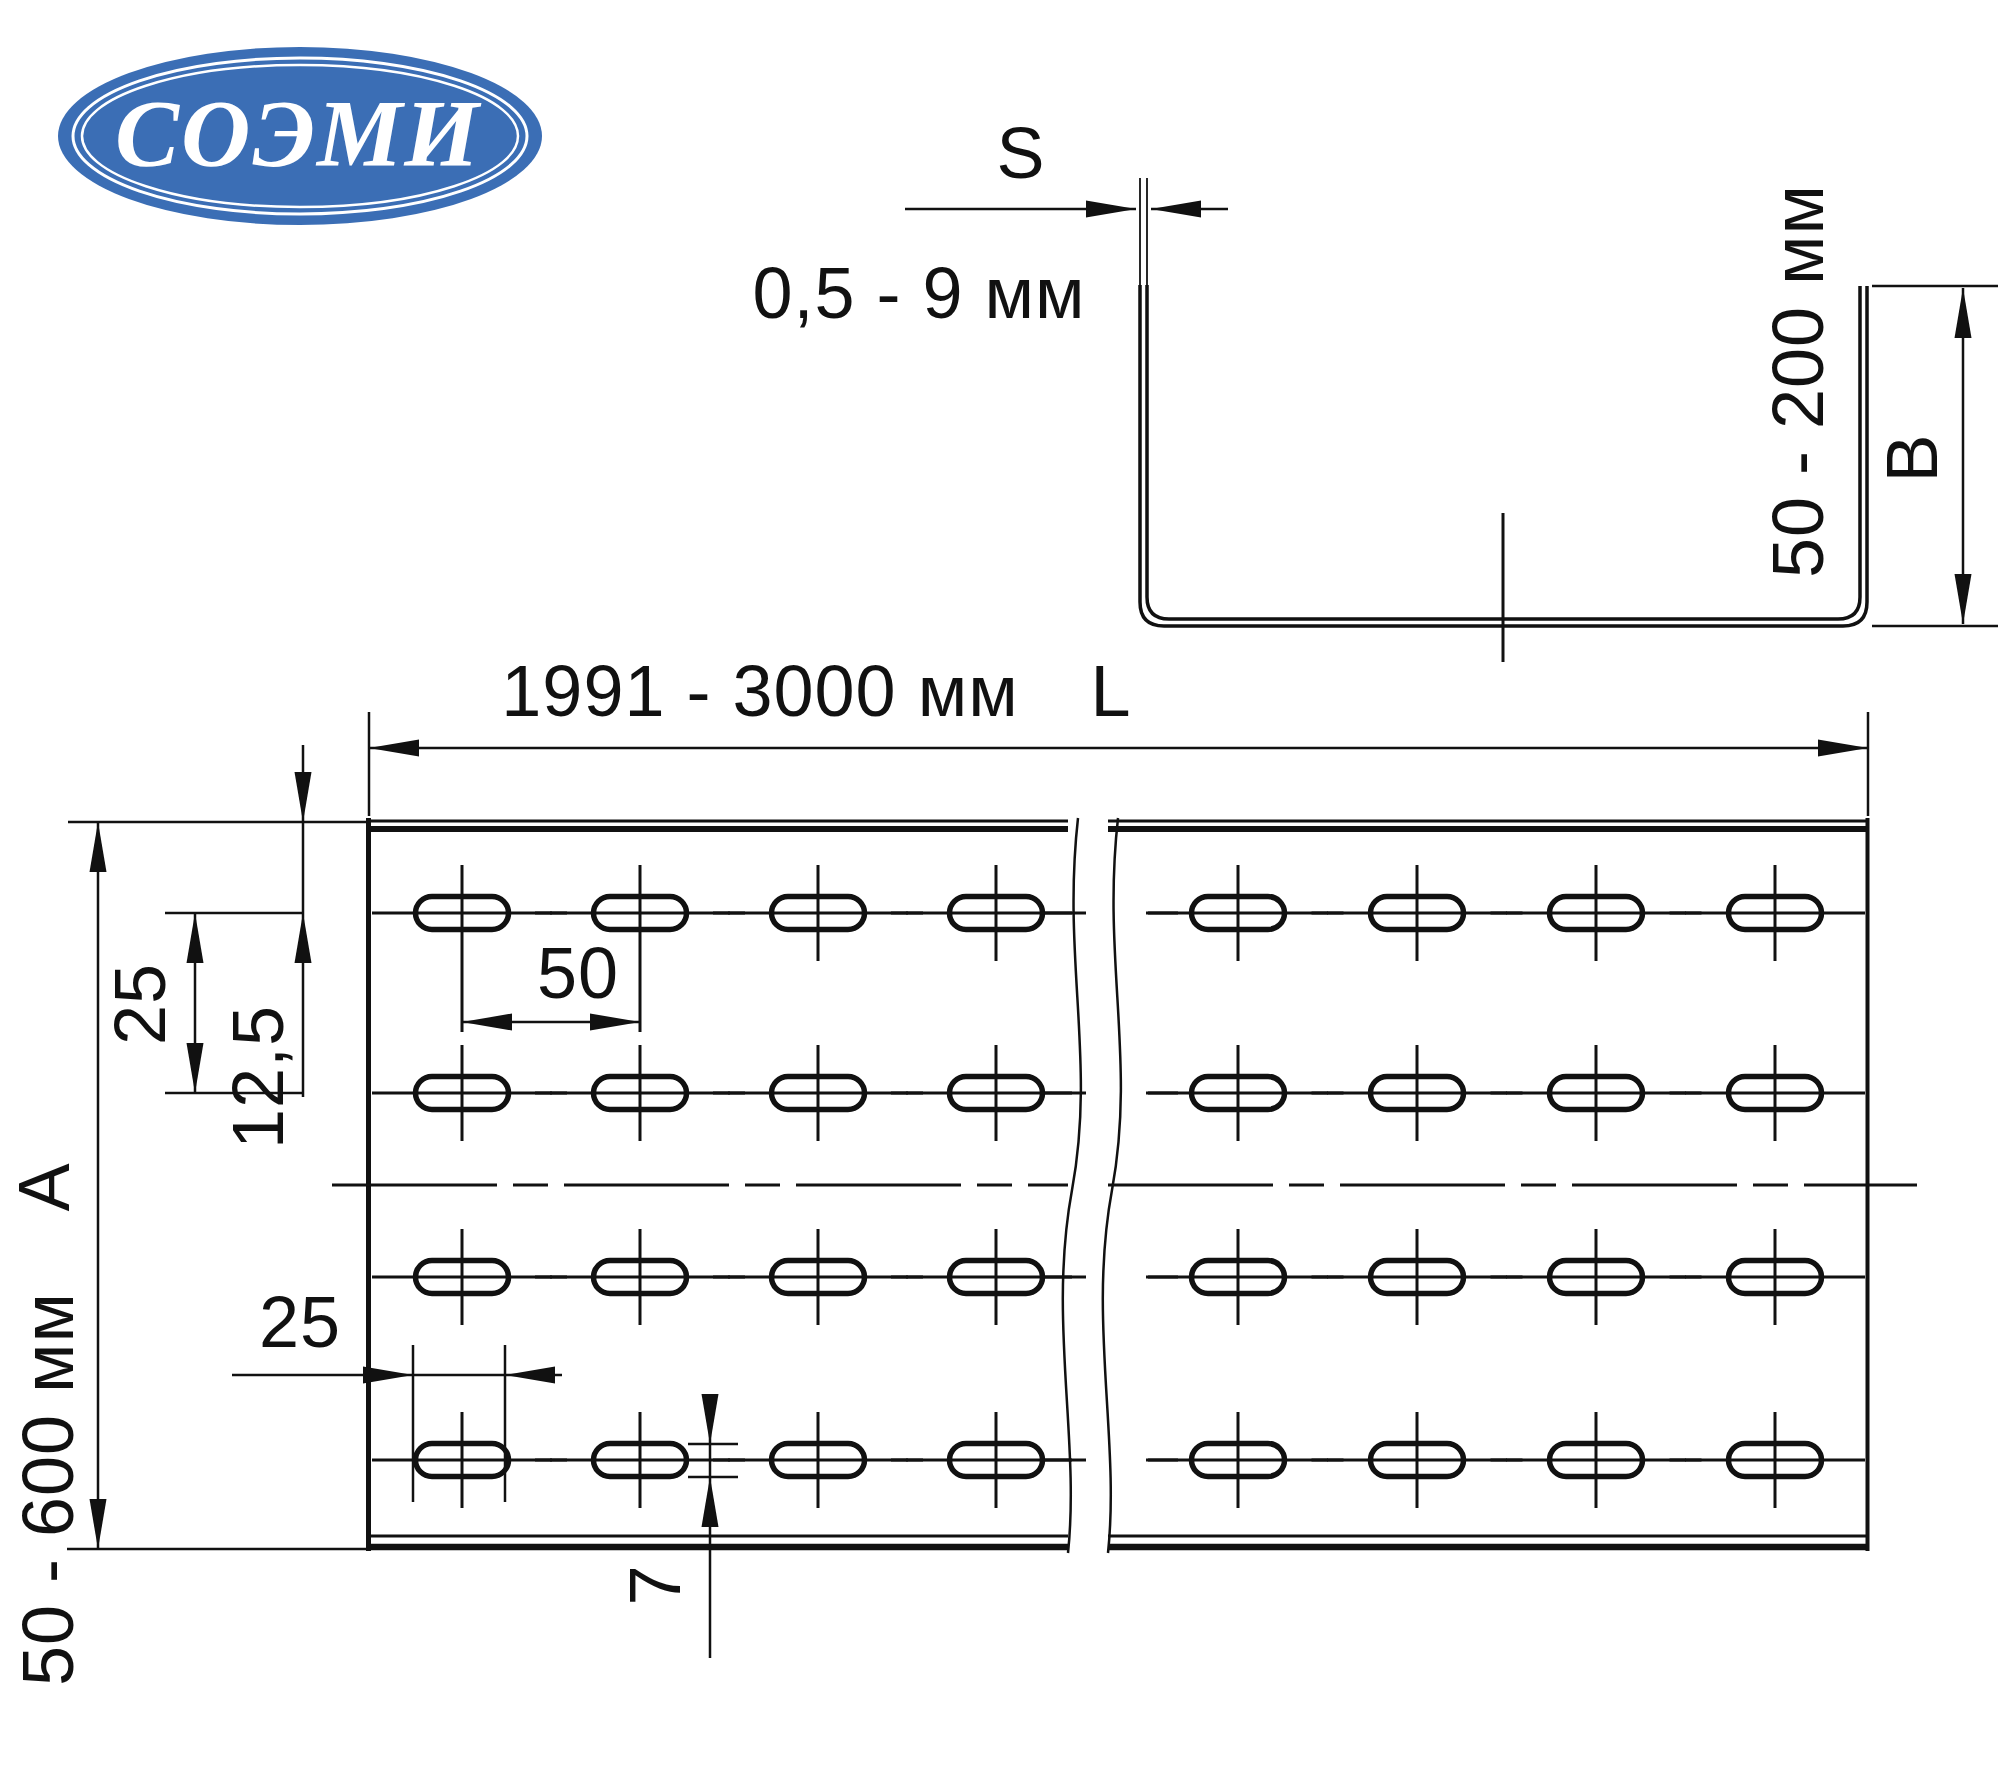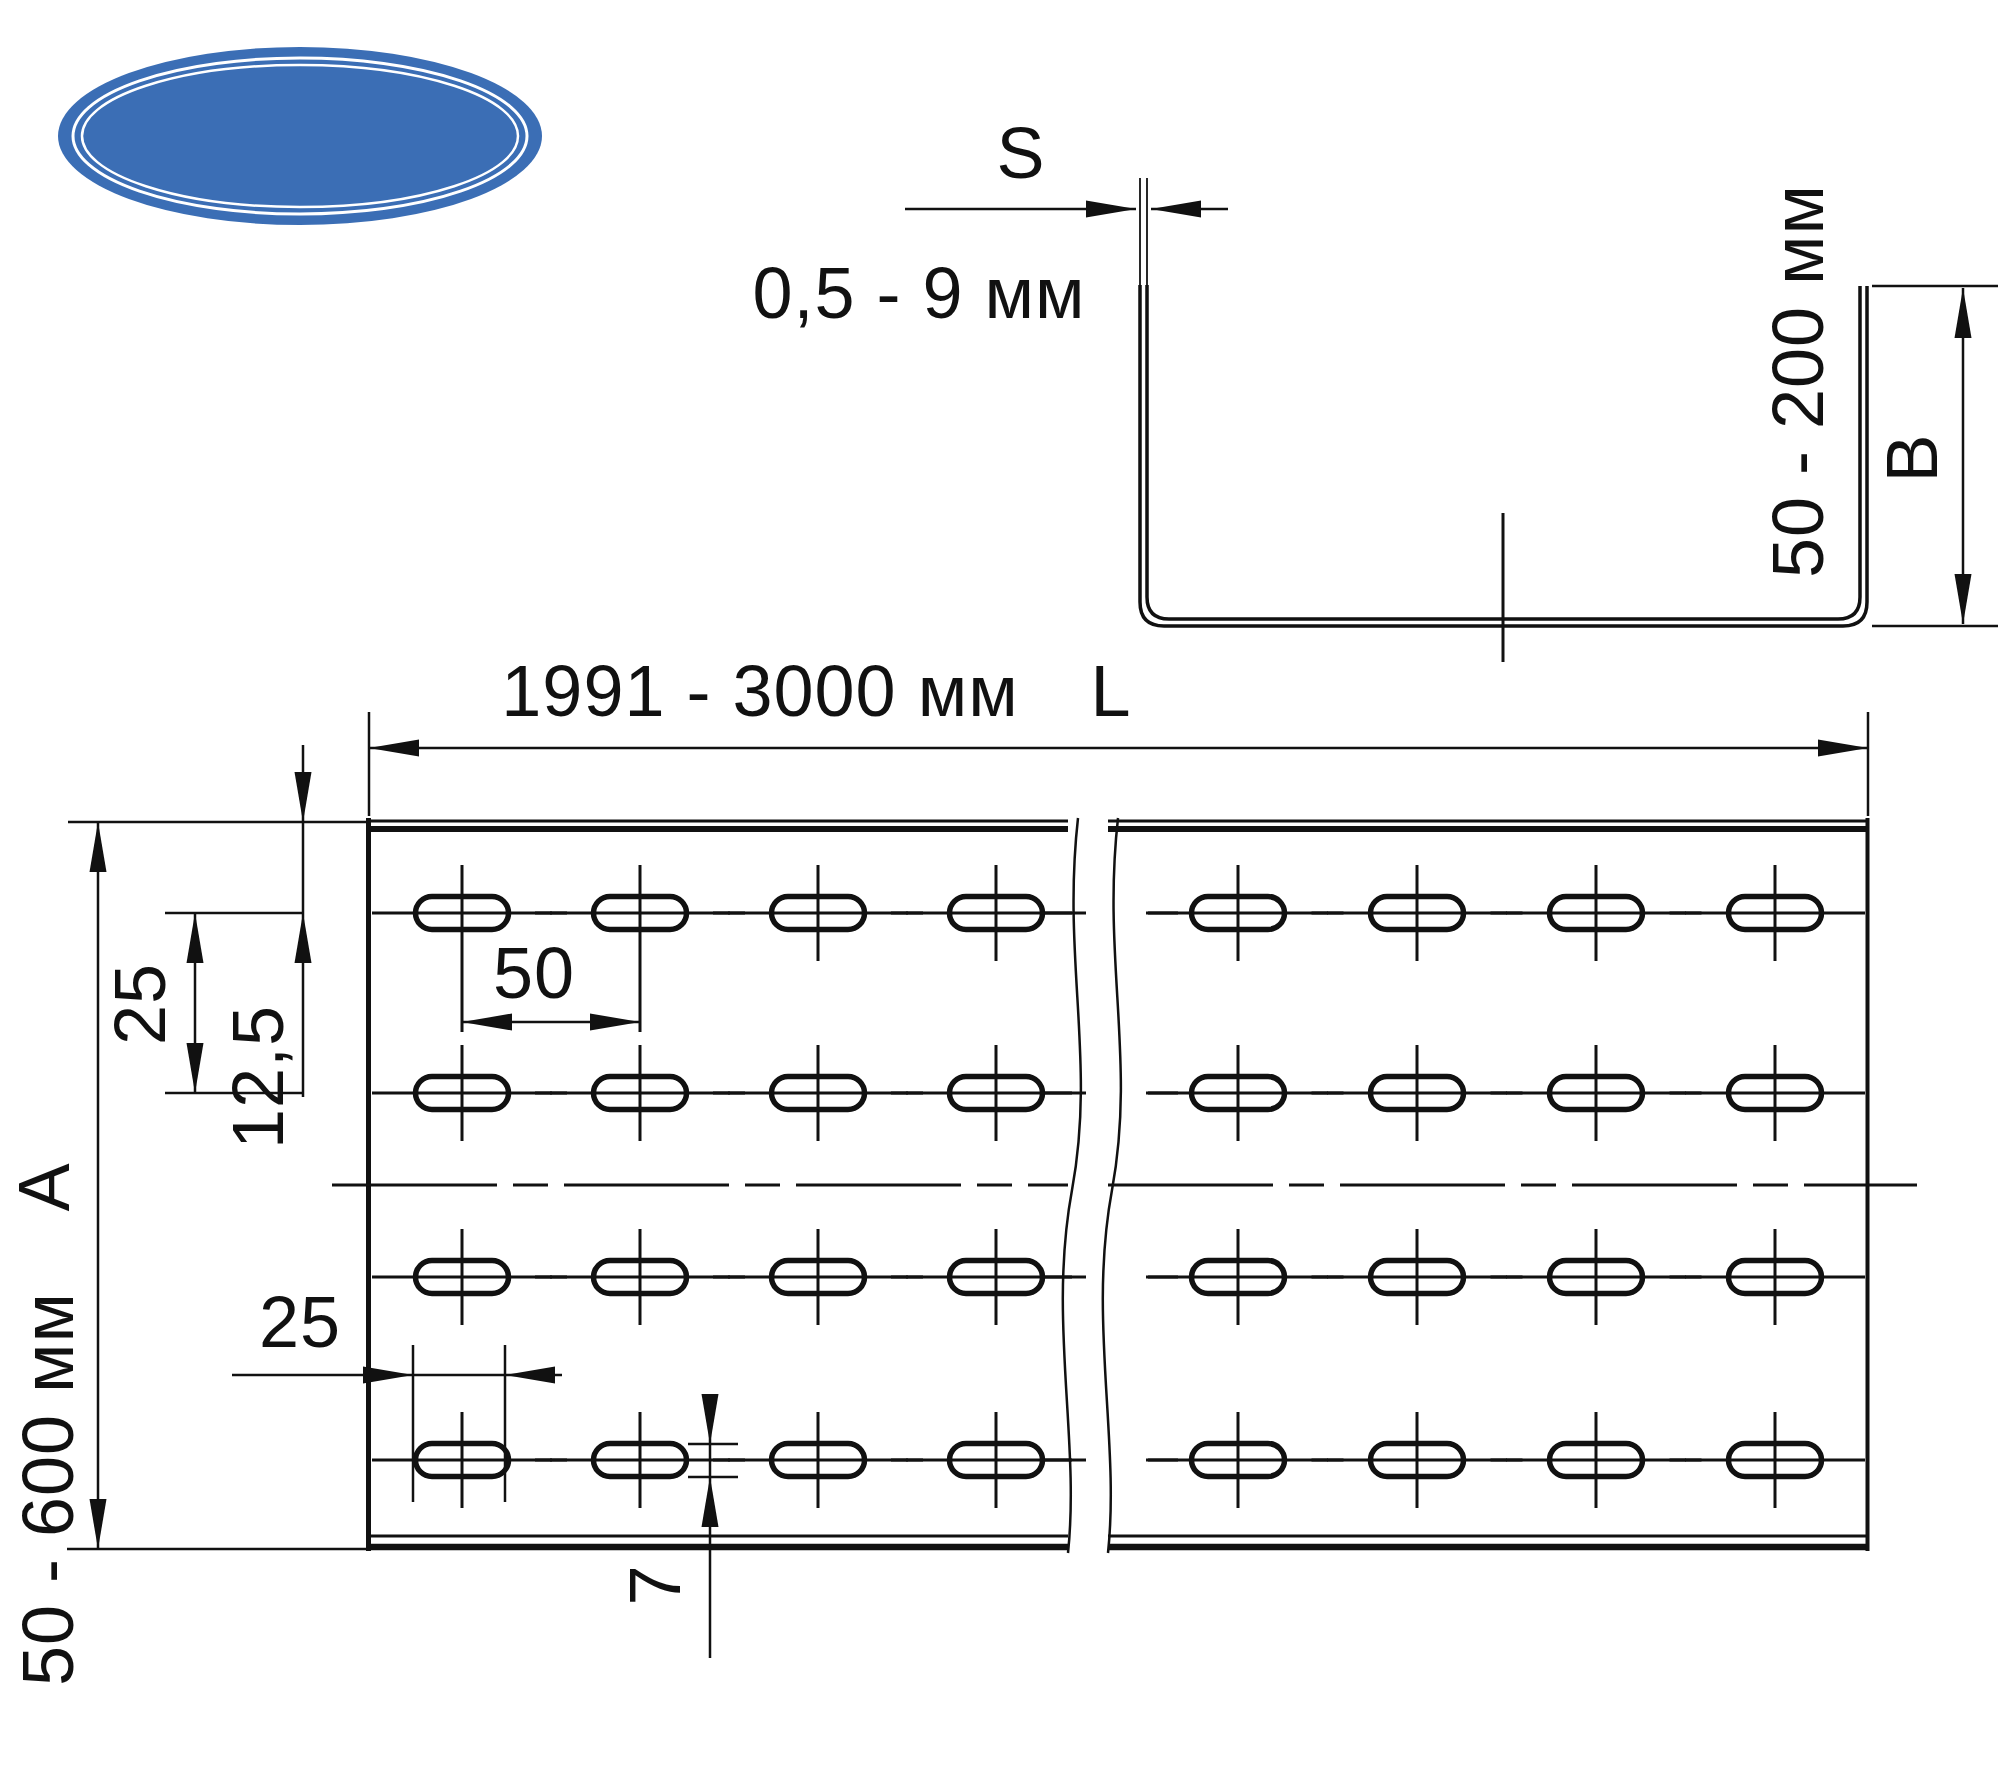--- a/index.html
+++ b/index.html
@@ -281,28 +281,29 @@
         <line x1="413" y1="1345" x2="413" y2="1502" stroke="#111111" stroke-width="2.5"></line>
         <line x1="505" y1="1345" x2="505" y2="1502" stroke="#111111" stroke-width="2.5"></line>
         <line x1="710" y1="1395" x2="710" y2="1658" stroke="#111111" stroke-width="2.5"></line>
         <polygon points="0,0 -50,-8.5 -50,8.5" fill="#111111" transform="translate(710,1444) rotate(90)"></polygon>
         <polygon points="0,0 -50,-8.5 -50,8.5" fill="#111111" transform="translate(710,1477) rotate(-90)"></polygon>
         <line x1="688" y1="1444" x2="738" y2="1444" stroke="#111111" stroke-width="2.5"></line>
         <line x1="688" y1="1477" x2="738" y2="1477" stroke="#111111" stroke-width="2.5"></line>
       </g>
     </svg>
 
+  <div class="logo-text" style="left:298px;top:138px;color:#fff;">СОЭМИ</div>
 
   <div class="dimlabel" style="left:1021px;top:153px;">S</div>
   <div class="dimlabel" style="left:919px;top:293px;">0,5 - 9 мм</div>
   <div class="dimlabel vlabel" style="left:1798px;top:381px;">50 - 200 мм</div>
   <div class="dimlabel vlabel" style="left:1912px;top:458px;">B</div>
 
   <div class="dimlabel" style="left:760px;top:691px;">1991 - 3000 мм</div>
   <div class="dimlabel" style="left:1111px;top:691px;">L</div>
   <div class="dimlabel vlabel" style="left:140px;top:1004px;">25</div>
   <div class="dimlabel vlabel" style="left:258px;top:1077px;">12,5</div>
-  <div class="dimlabel" style="left:534px;top:973px;">50</div>
+  <div class="dimlabel" style="left:578px;top:973px;">50</div>
   <div class="dimlabel vlabel" style="left:44px;top:1187px;">A</div>
   <div class="dimlabel vlabel" style="left:48px;top:1489px;">50 - 600 мм</div>
   <div class="dimlabel" style="left:300px;top:1322px;">25</div>
   <div class="dimlabel vlabel" style="left:655px;top:1585px;">7</div>
 </div>
 
 </body></html>

